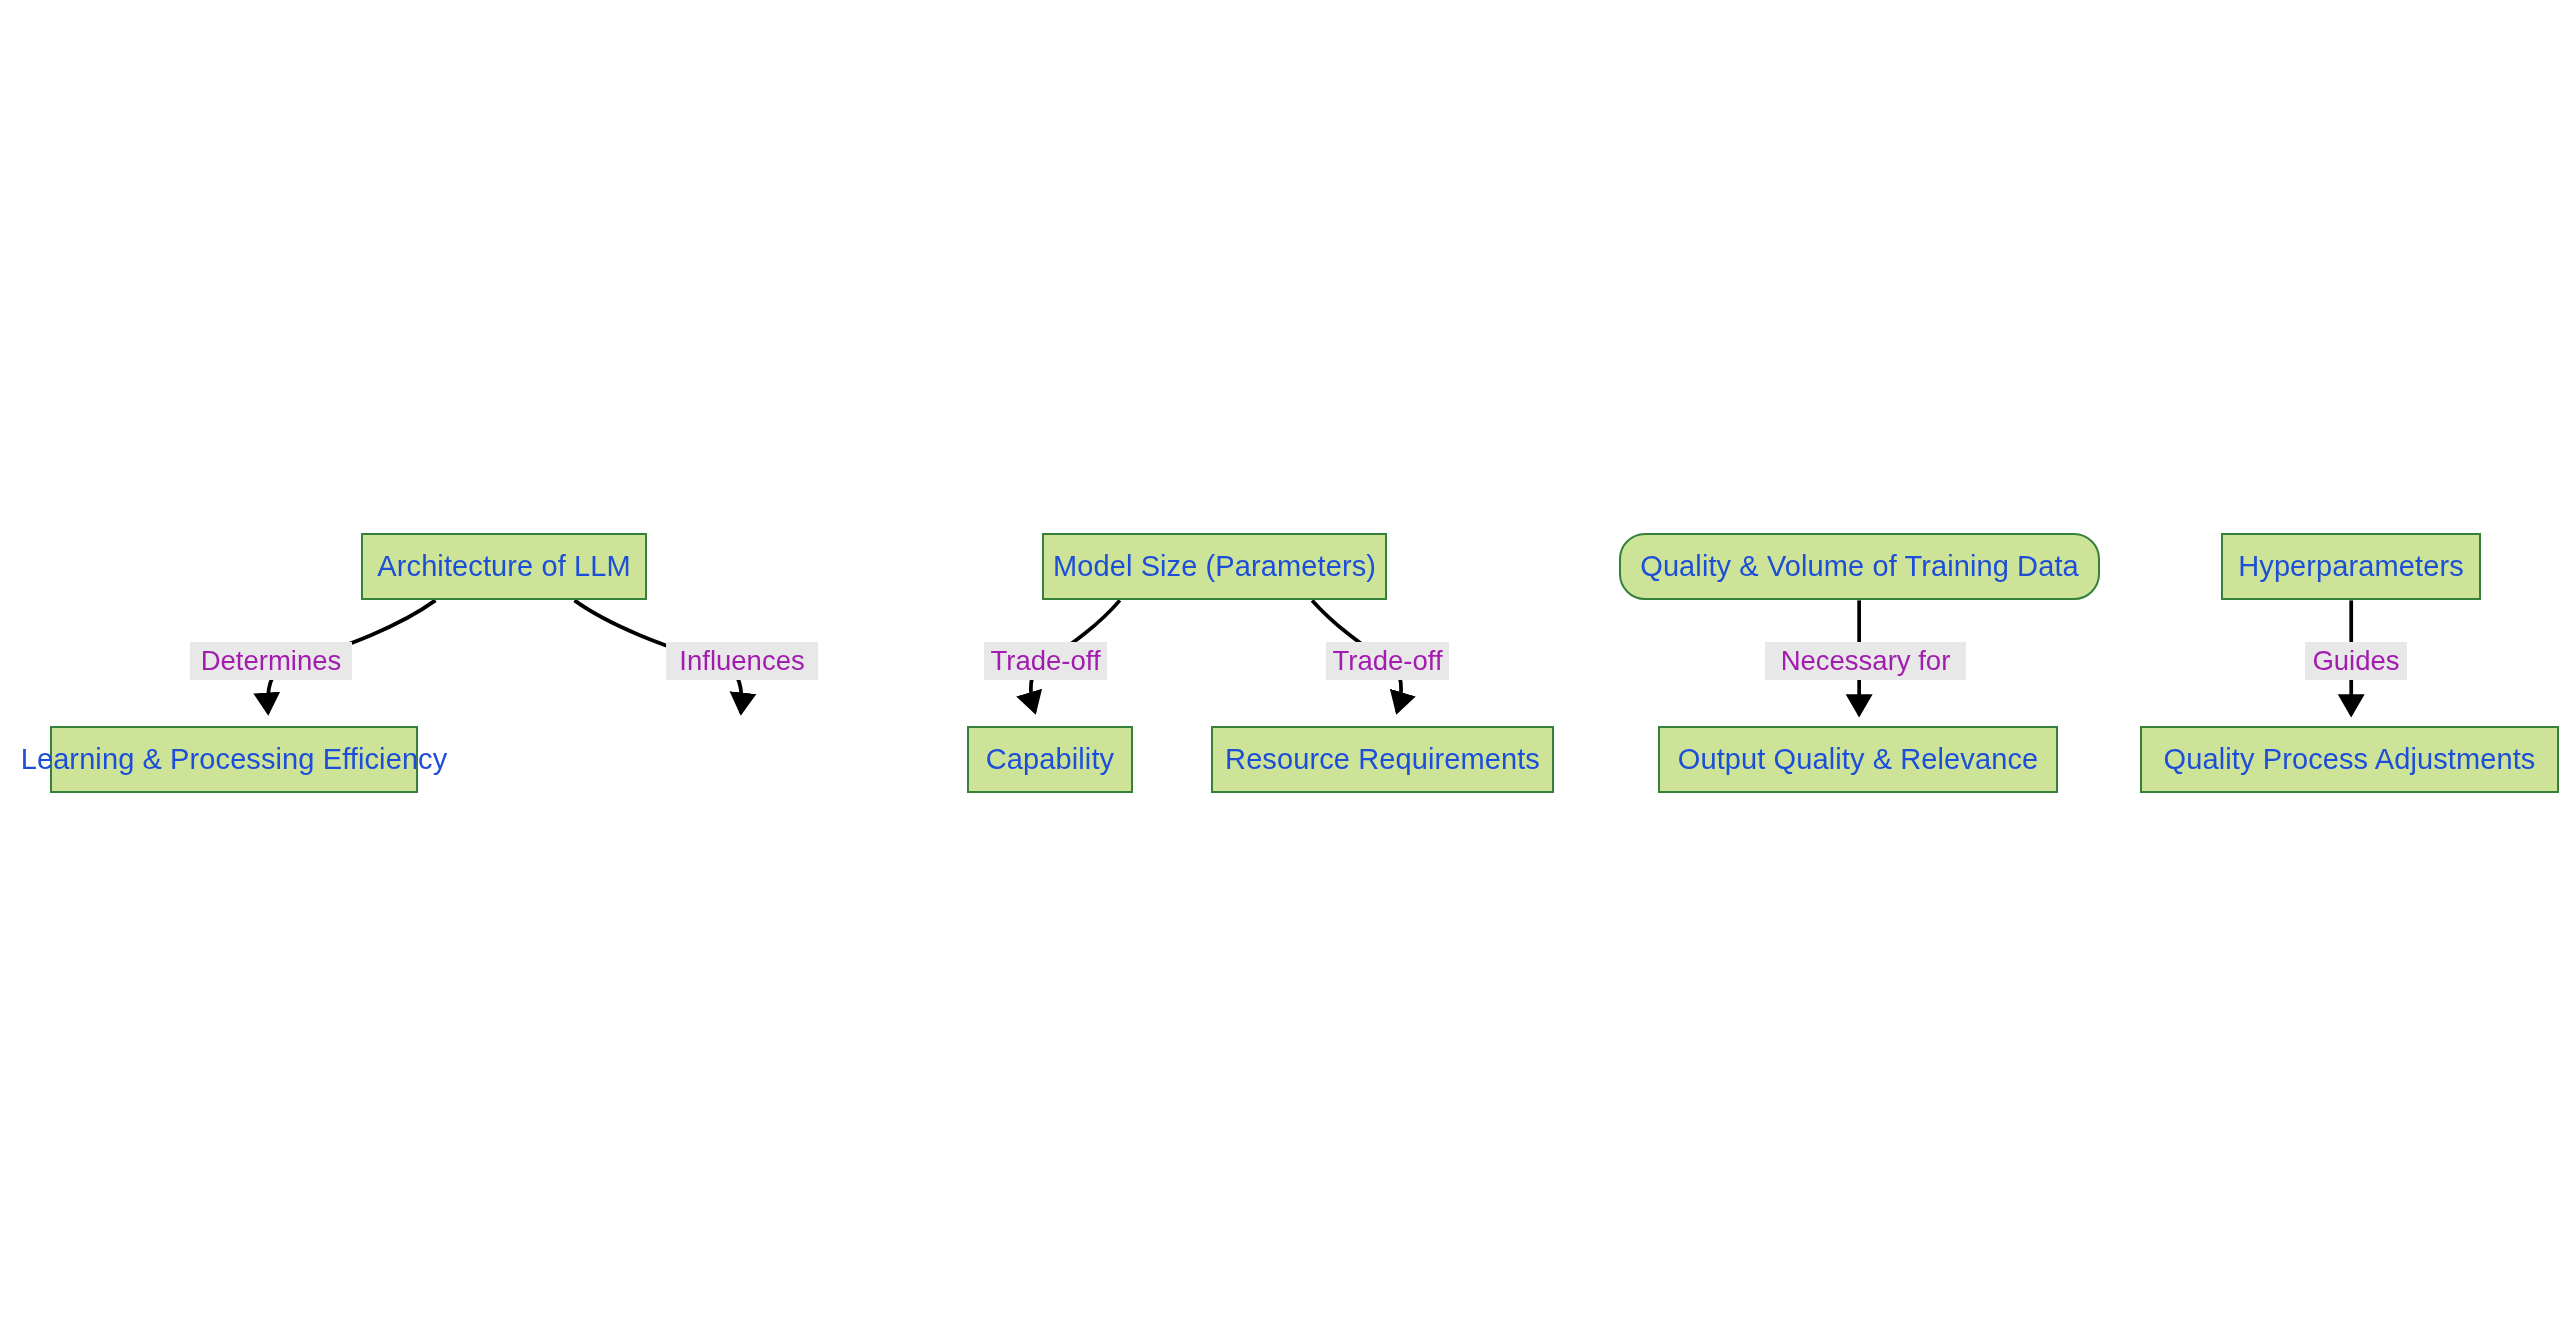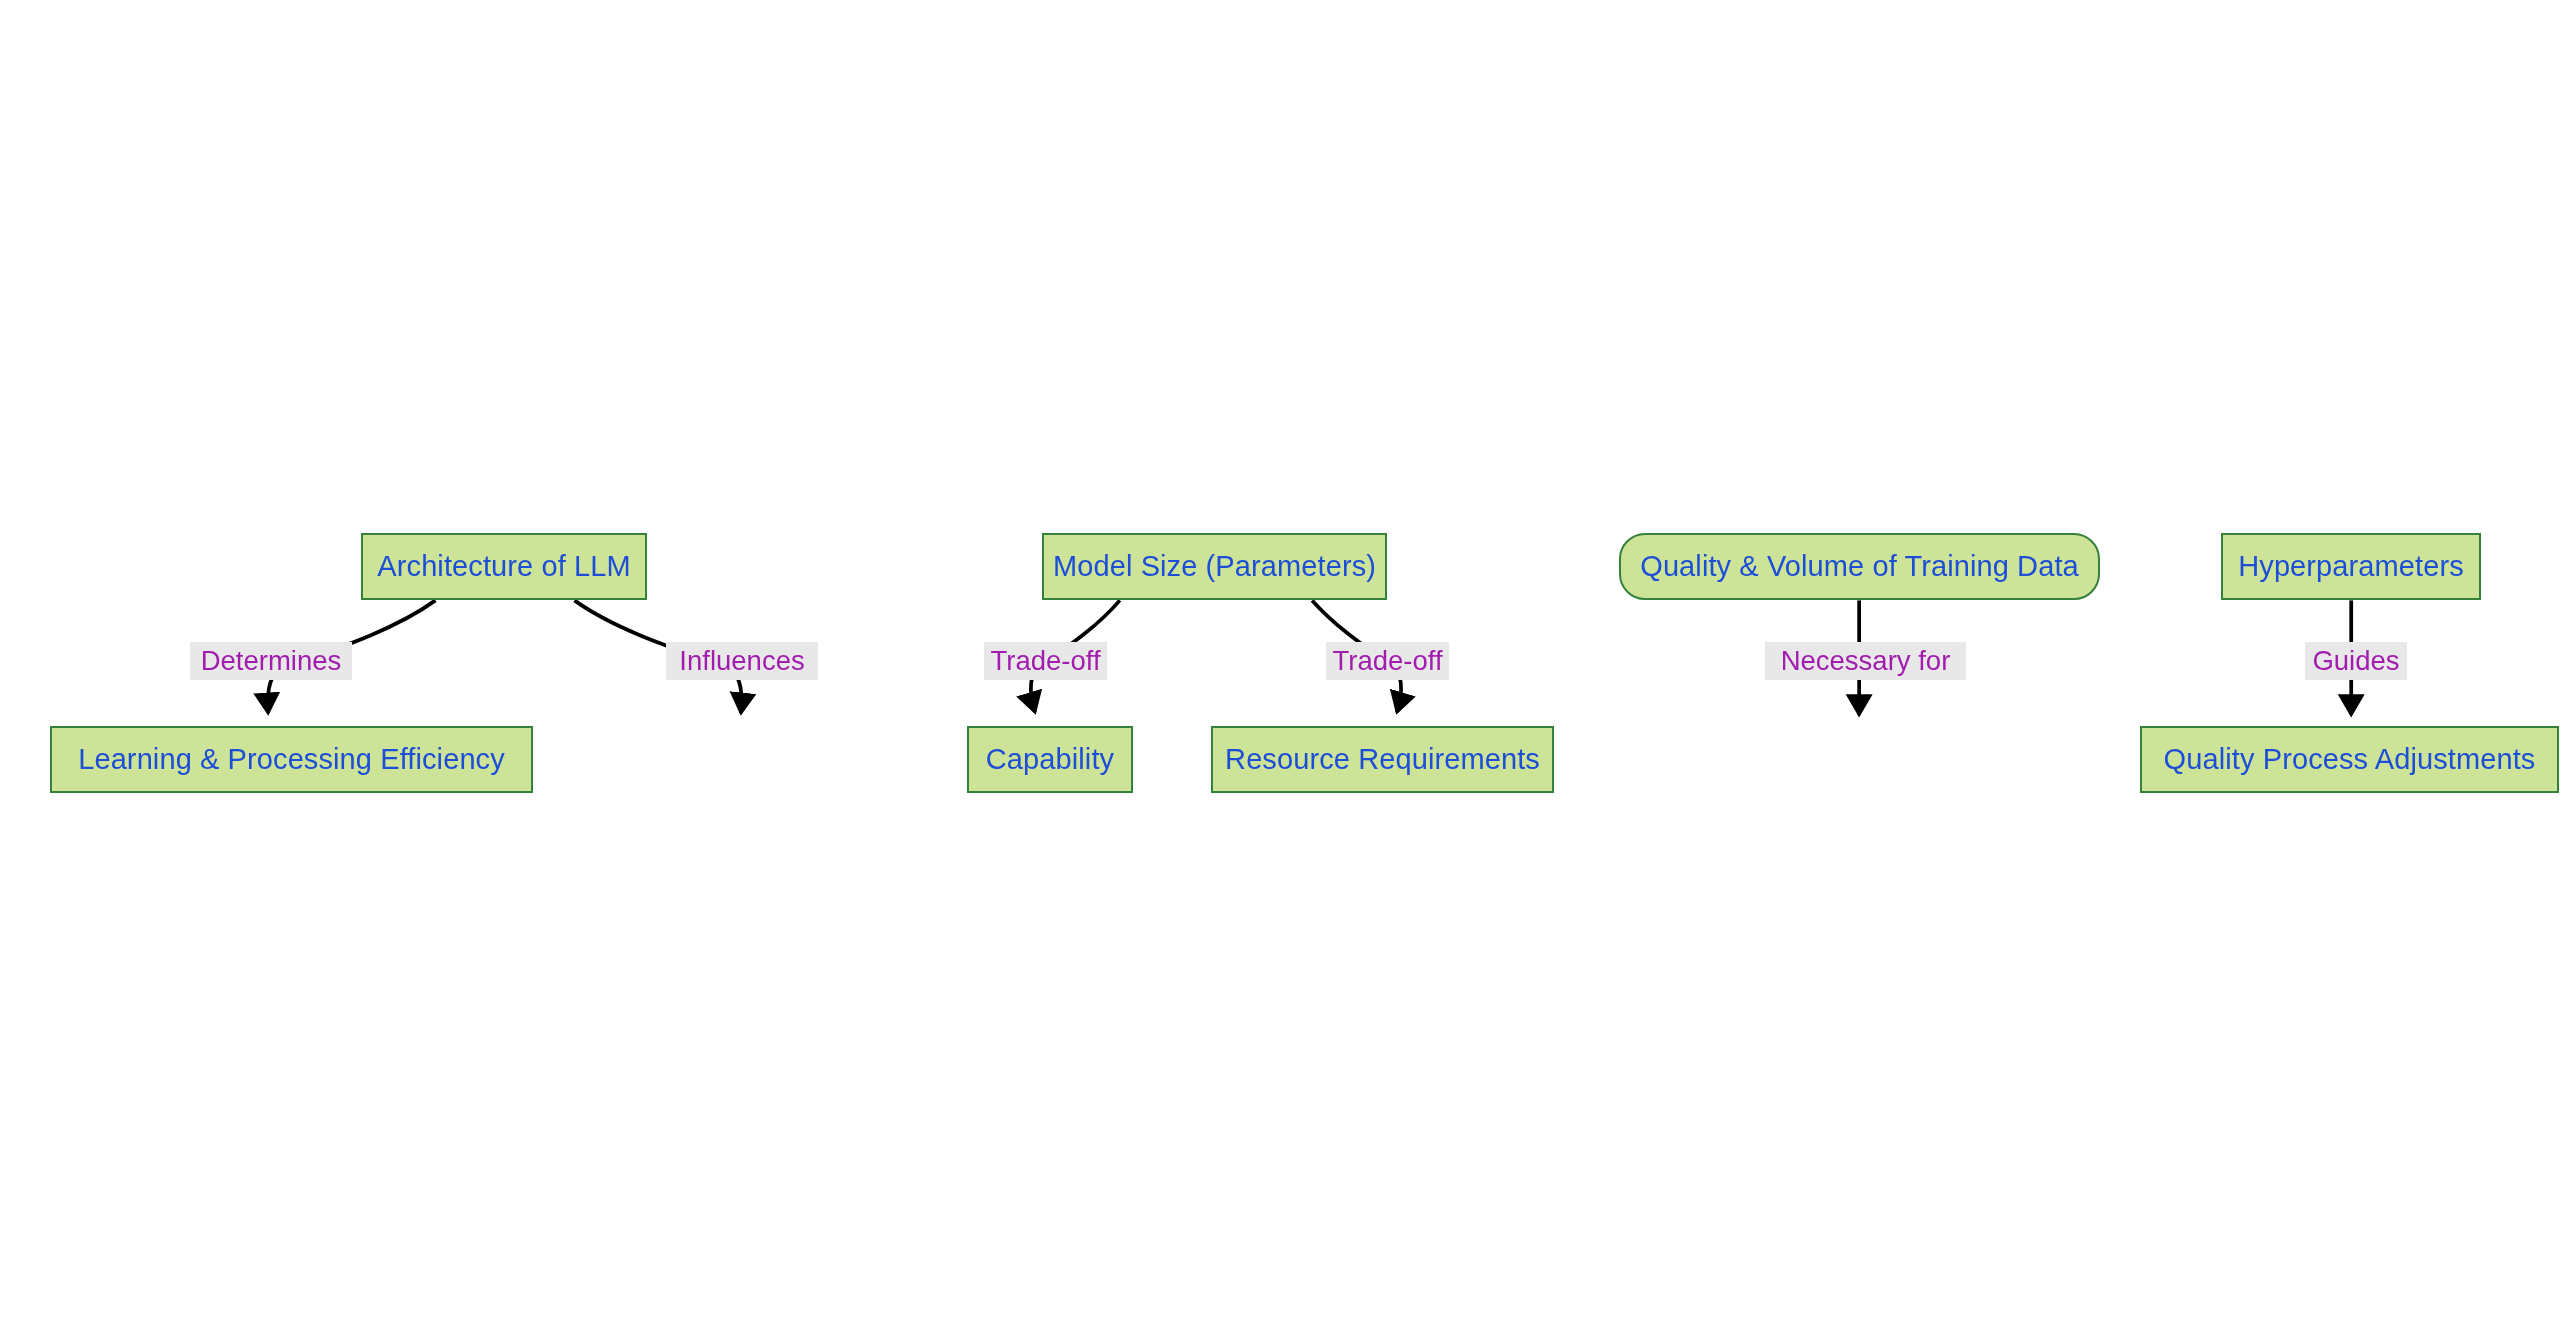--- a/index.html
+++ b/index.html
@@ -86,37 +86,38 @@
 
     <path class="edge-path" d="M 2824,721 L 2824,858" marker-end="url(#arrowhead)"></path>
   </svg>
 
   <div class="node" style="left:361px; top:533px; width:286px; height:67px;">Architecture of LLM</div>
 
   <div class="edge-label" style="left:190px; top:642px; width:162px; height:38px;">Determines</div>
 
   <div class="edge-label" style="left:666px; top:642px; width:152px; height:38px;">Influences</div>
 
-  <div class="node" style="left:50px; top:726px; width:483px; height:67px;">Learning &amp; Processing Efficiency</div>
+  <div class="node" style="left:50px; top:726px; width:368px; height:67px;">Learning &amp; Processing Efficiency</div>
 
 
   <div class="node" style="left:1042px; top:533px; width:345px; height:67px;">Model Size (Parameters)</div>
 
   <div class="edge-label" style="left:984px; top:642px; width:123px; height:38px;">Trade-off</div>
 
   <div class="edge-label" style="left:1326px; top:642px; width:123px; height:38px;">Trade-off</div>
 
   <div class="node" style="left:967px; top:726px; width:166px; height:67px;">Capability</div>
 
   <div class="node" style="left:1211px; top:726px; width:343px; height:67px;">Resource Requirements</div>
 
   <div class="node" style="left:1619px; top:533px; width:481px; height:67px;border-radius:26px;">Quality &amp; Volume of Training Data</div>
 
   <div class="edge-label" style="left:1765px; top:642px; width:201px; height:38px;">Necessary for</div>
 
+  <div class="node" style="left:1658px; top:726px; width:400px; height:67px;">Output Quality &amp; Relevance</div>
 
   <div class="node" style="left:2221px; top:533px; width:260px; height:67px;">Hyperparameters</div>
 
   <div class="edge-label" style="left:2305px; top:642px; width:102px; height:38px;">Guides</div>
 
   <div class="node" style="left:2140px; top:726px; width:419px; height:67px;">Quality Process Adjustments</div>
 
 </div>
 
 

